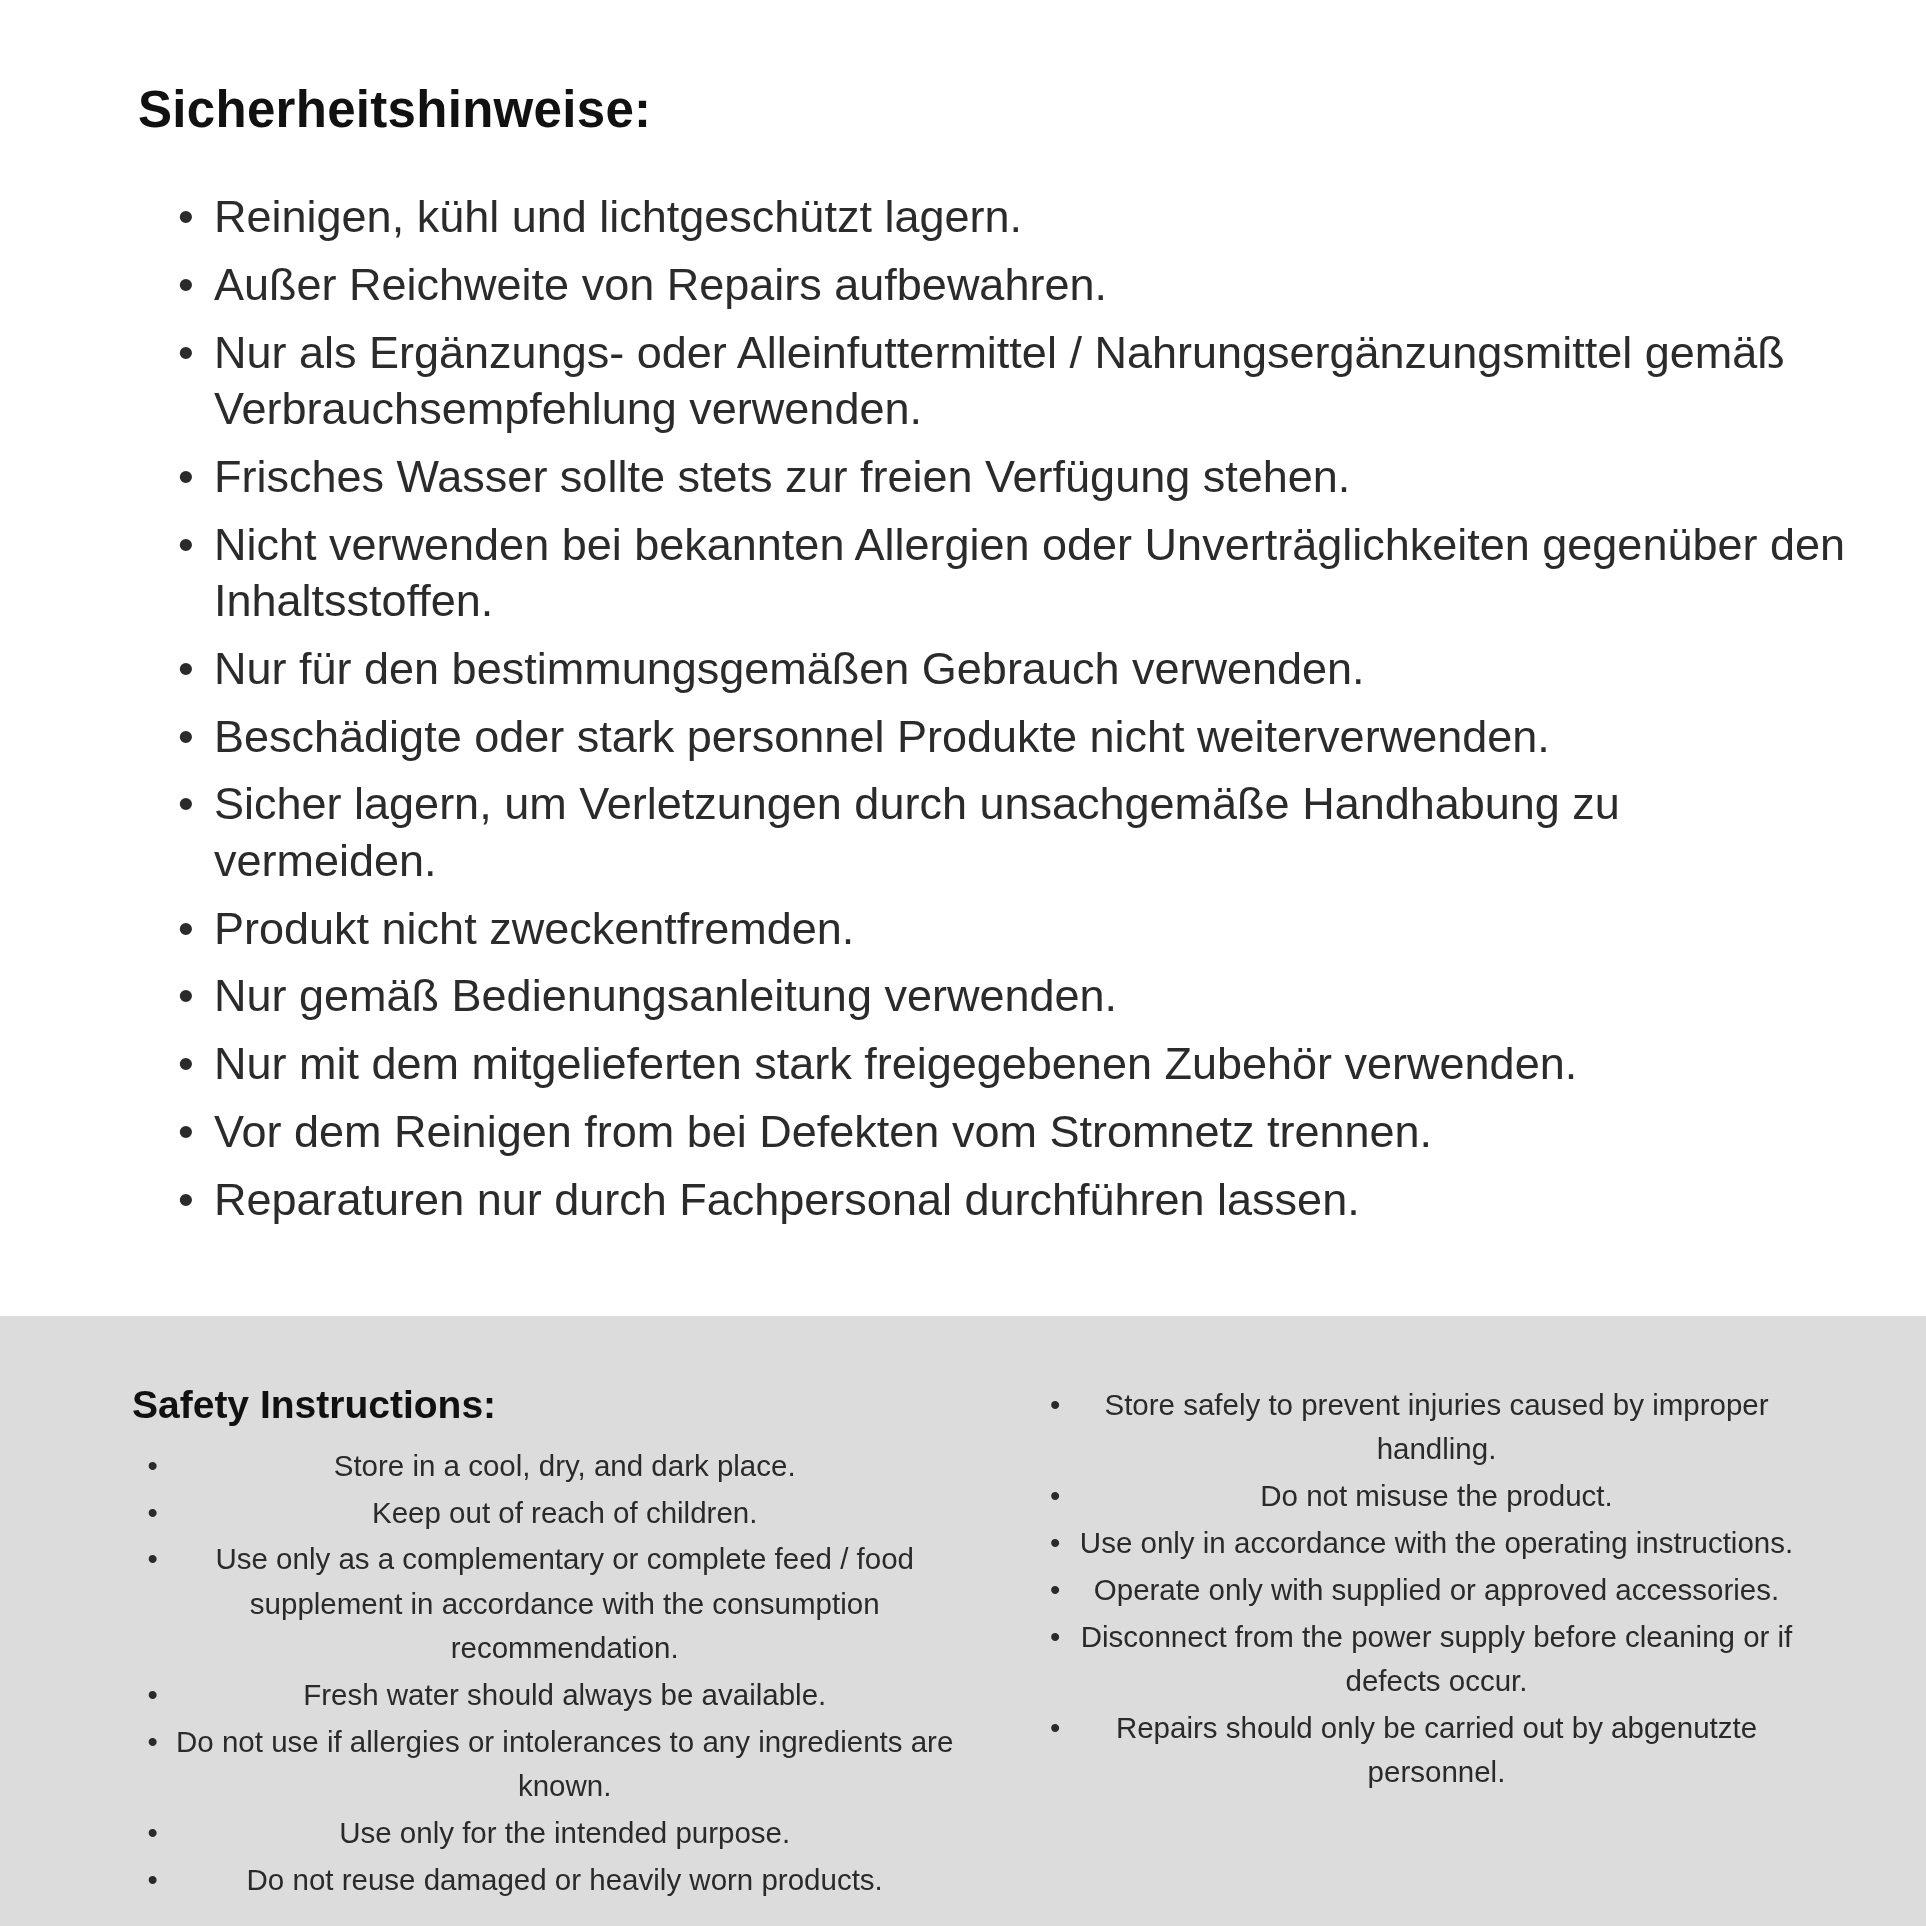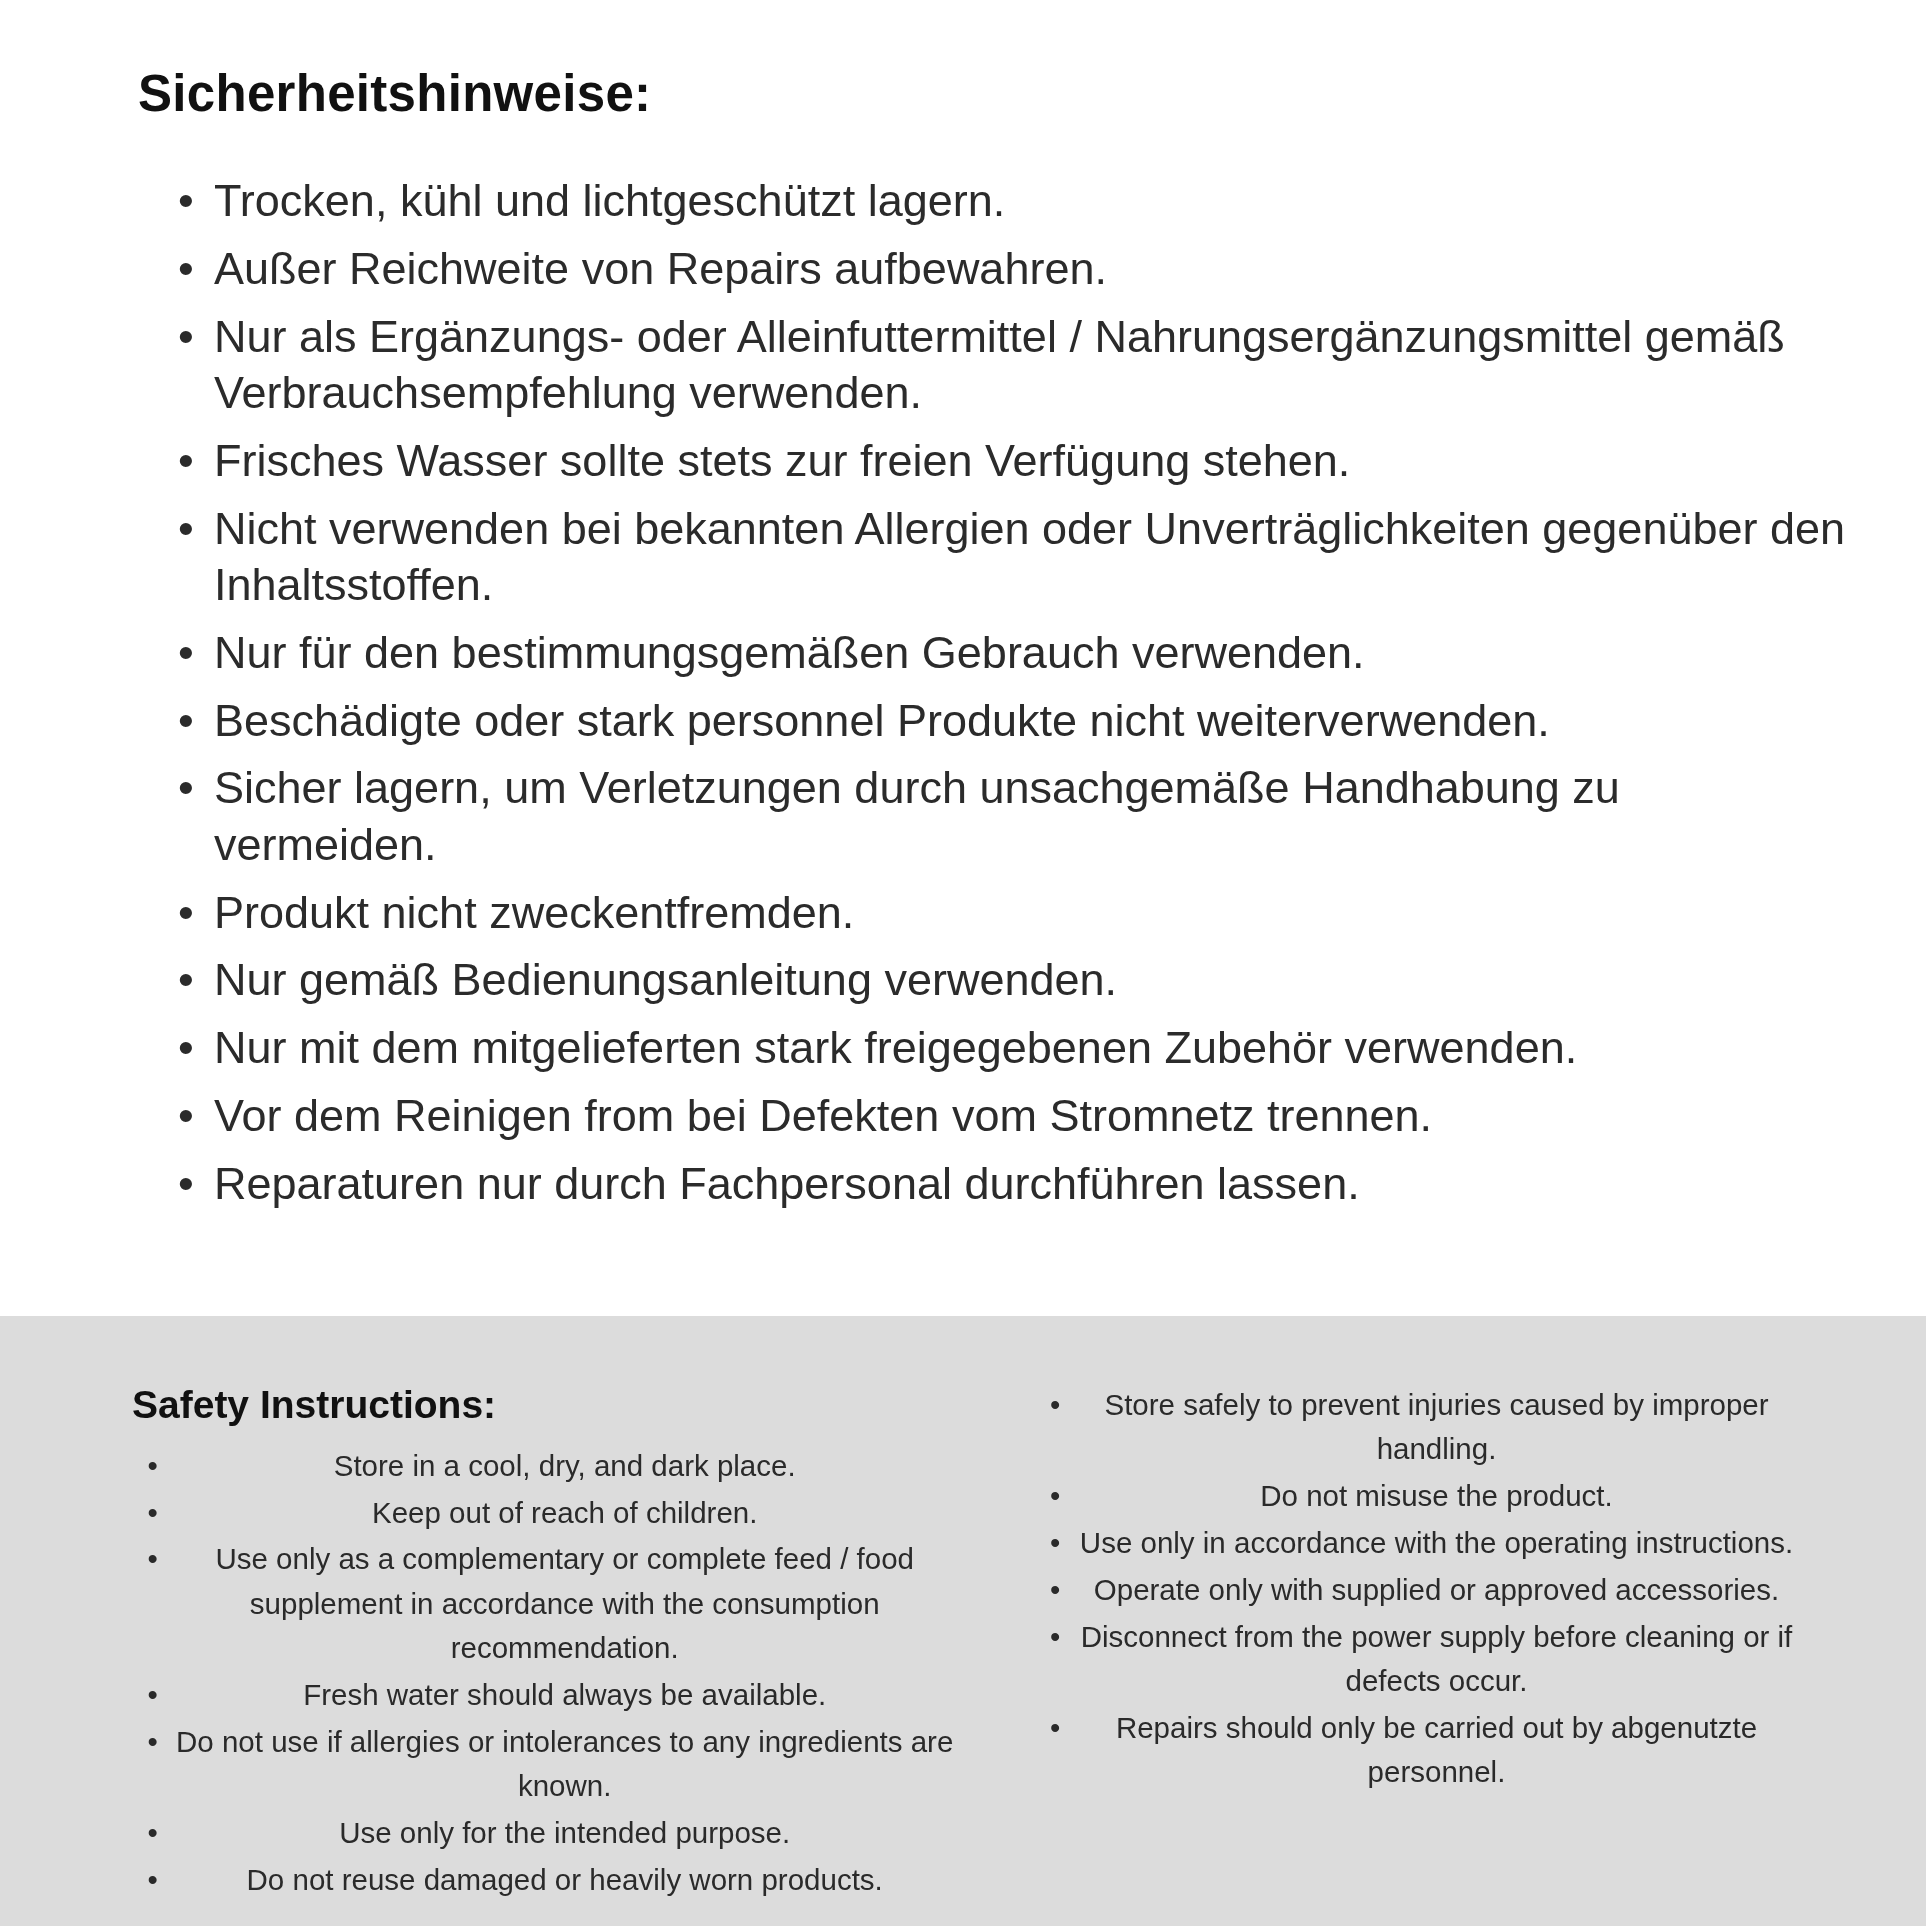--- a/index.html
+++ b/index.html
@@ -20,21 +20,21 @@
   }
 
   
   .german-section {
     box-sizing: border-box;
     height: 1316px;
     padding: 64px 77px 0 138px;
     background: #ffffff;
   }
   .german-heading {
-    margin: 0 0 50px 0;
+    margin: 16px 0 50px 0;
     font-size: 51px;
     font-weight: 700;
     color: #111111;
     letter-spacing: 0.3px;
   }
   .de-list {
     list-style: none;
     margin: 0;
     padding: 0 0 0 40px;
     max-width: 1682px;
@@ -106,21 +106,21 @@
 
 <div class="page">
 
   <section class="german-section">
     <h1 class="german-heading">Sicherheitshinweise:</h1>
 
     <ul class="de-list">
 
         <li class="de-item">
           <span class="bullet">•</span>
-          <span class="txt">Trocken, kühl und lichtgeschützt lagern.</span>
+          <span class="txt">Reinigen, kühl und lichtgeschützt lagern.</span>
         </li>
 
         <li class="de-item">
           <span class="bullet">•</span>
           <span class="txt">Außer Reichweite von Repairs aufbewahren.</span>
         </li>
 
         <li class="de-item">
           <span class="bullet">•</span>
           <span class="txt">Nur als Ergänzungs- oder Alleinfuttermittel / Nahrungsergänzungsmittel gemäß Verbrauchsempfehlung verwenden.</span>

